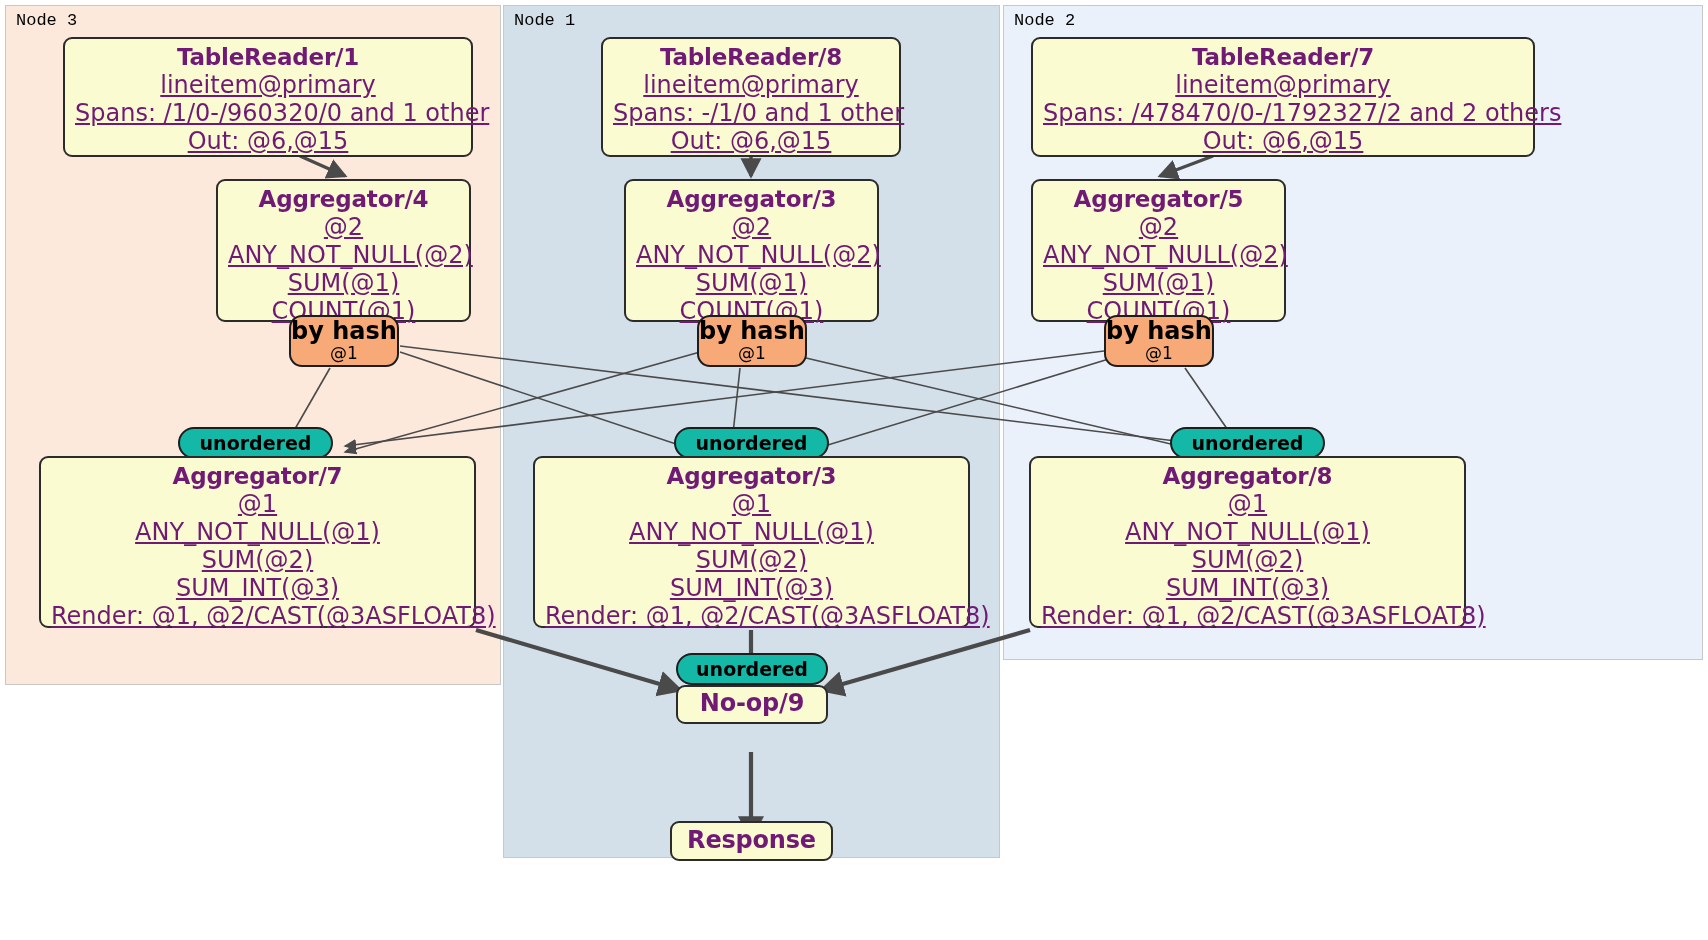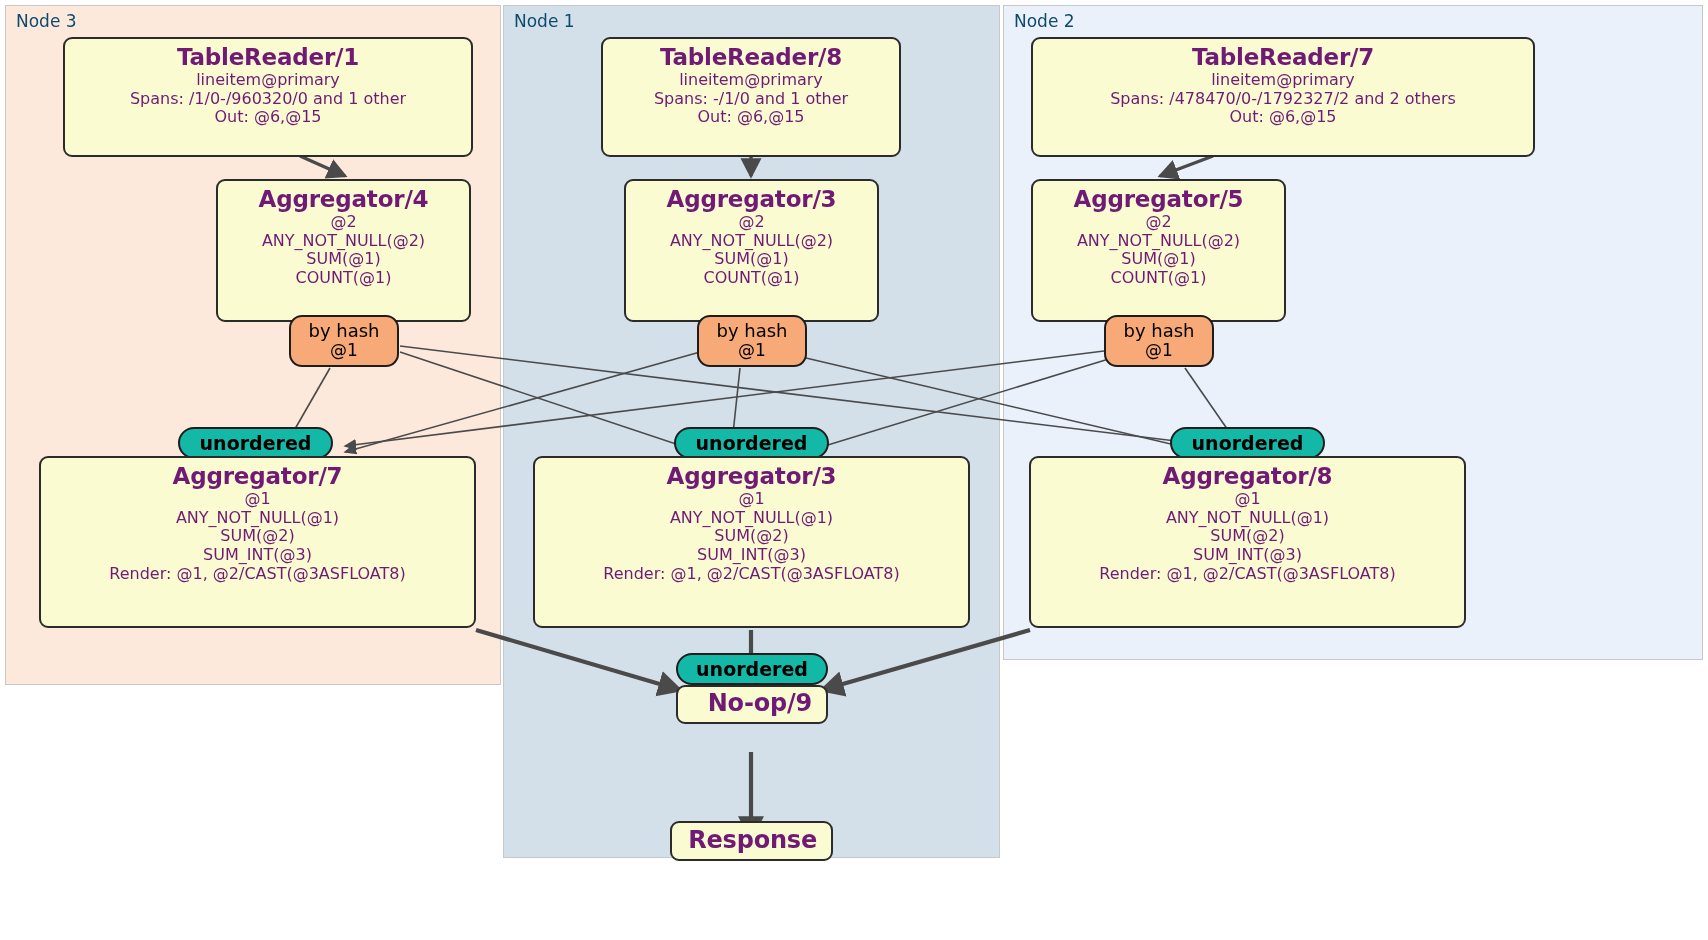--- a/index.html
+++ b/index.html
@@ -20,23 +20,24 @@
   .panel{
     position:absolute;
     box-sizing:border-box;
     border:1px solid #c8c8c8;
   }
   .panel-label{
     position:absolute;
     top:6px;
     left:10px;
     font-size:17px;
-    color:#0c4a6e;
+    color:#000000;
     line-height:1.1;
     white-space:nowrap;
+    font-family:Liberation Mono, monospace;
   }
 
   
   .box{
     position:absolute;
     box-sizing:border-box;
     background:#fbfbd2;
     border:2px solid #2b2b2b;
     border-radius:9px;
     text-align:center;
@@ -44,29 +45,30 @@
     color:#701a75;
   }
   .box .title{
     font-weight:bold;
     font-size:23px;
     line-height:1.22;
     letter-spacing:-0.2px;
     white-space:nowrap;
   }
   .box .line{
-    font-size:16px;
+    font-size:24px;
     line-height:1.17;
     white-space:nowrap;
+    text-decoration:underline;
   }
   .box.small{
     padding:5px 14px 6px 14px;
     display:flex;
     align-items:center;
-    justify-content:flex-end;
+    justify-content:center;
   }
   .box.small .title{font-size:24px;}
 
   
   .pill{
     position:absolute;
     box-sizing:border-box;
     border:2px solid #1d1d1d;
     border-radius:16px;
     text-align:center;
@@ -75,21 +77,21 @@
     flex-direction:column;
     align-items:center;
     justify-content:center;
     line-height:1.1;
   }
   .pill.hash{
     background:#f7aa77;
     border-radius:13px;
     padding:2px 0 3px 0;
   }
-  .pill.hash .t1{font-weight:normal;font-size:18px;}
+  .pill.hash .t1{font-weight:bold;font-size:24px;}
   .pill.hash .t2{font-size:17px;}
   .pill.unordered{
     background:#14b8a6;
     border-radius:17px;
   }
   .pill.unordered .t1{font-weight:bold;font-size:19px;}
 
   
   #edges{
     position:absolute;

